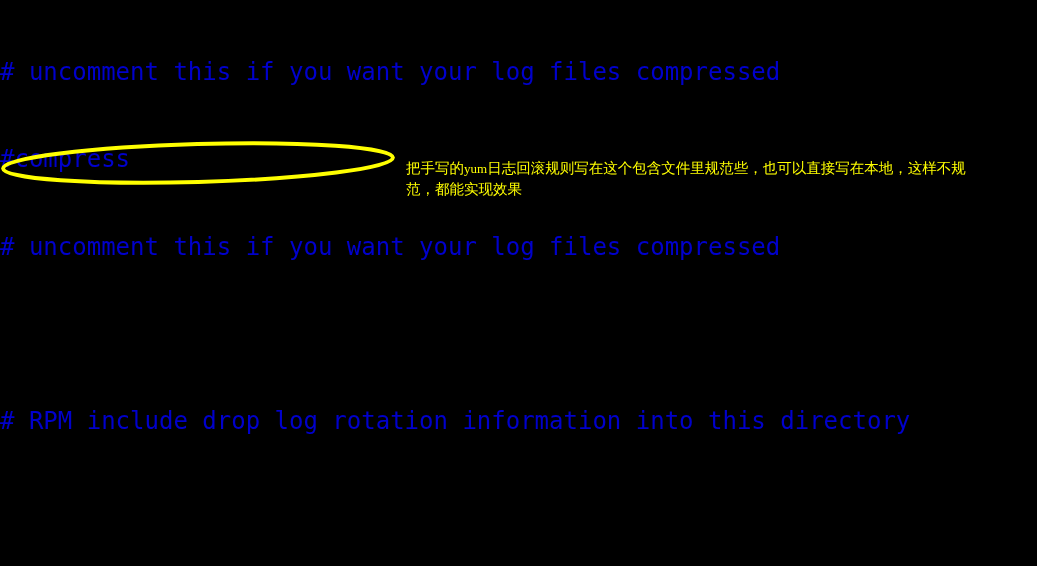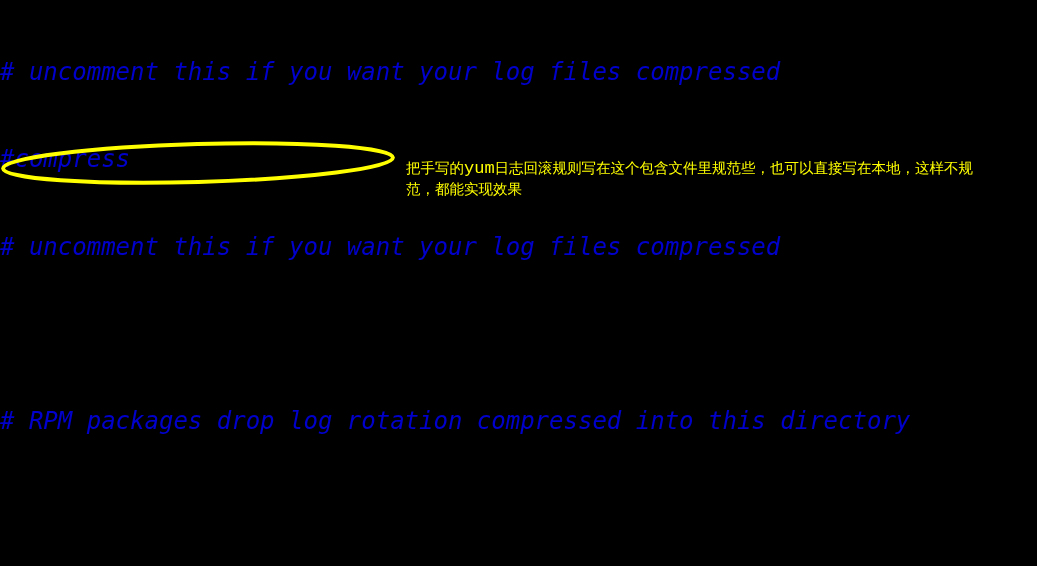--- a/index.html
+++ b/index.html
@@ -37,21 +37,20 @@
     letter-spacing: 0px;
     white-space: pre;
     -webkit-font-smoothing: none;
     font-smooth: never;
   }
 
   #code .ln {
     display: block;
     height: 29.1px;
     white-space: pre;
-    font-style: italic;
   }
 
   .c-comment { color: #0000cc; }
   .c-code    { color: #00cc00; }
   .c-blank   { color: #000000; }
 
   
   #ellipse-layer {
     position: absolute;
     left: 0;
@@ -68,35 +67,35 @@
     top: 158px;
     width: 632px;
     color: #ffff00;
     font-family: "DejaVu Sans", "Liberation Sans", sans-serif;
     font-size: 14.5px;
     line-height: 20px;
     white-space: pre-wrap;
     letter-spacing: 0px;
   }
   #annotation .mono-inline {
-    font-family: Liberation Mono, monospace;
-    font-size: 17px;
+    font-family: Liberation Serif, serif;
+    font-size: 13px;
   }
 </style>
 </head>
 <body>
 
 <div id="screen">
 
   <div id="code">
     <span class="ln c-comment"># uncomment this if you want your log files compressed</span>
     <span class="ln c-comment">#compress</span>
     <span class="ln c-comment"># uncomment this if you want your log files compressed</span>
     <span class="ln c-blank">&nbsp;</span>
-    <span class="ln c-comment"># RPM packages drop log rotation compressed into this directory</span>
+    <span class="ln c-comment"># RPM include drop log rotation information into this directory</span>
     
     
     
     
     
     
     
     
     
     

